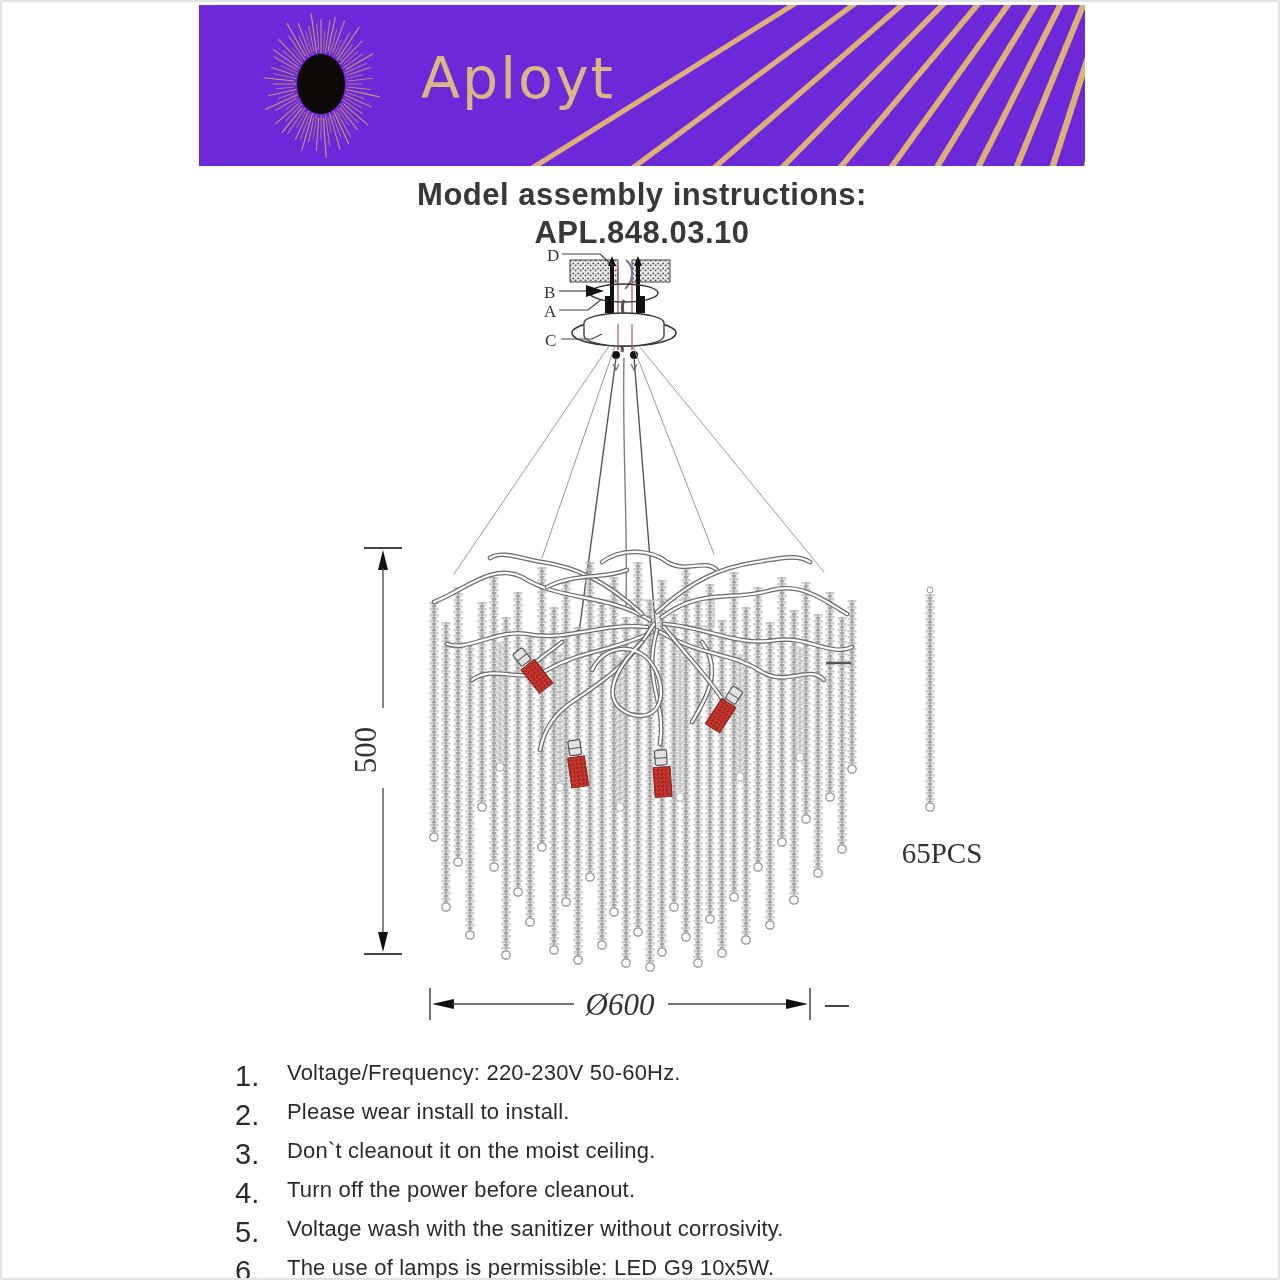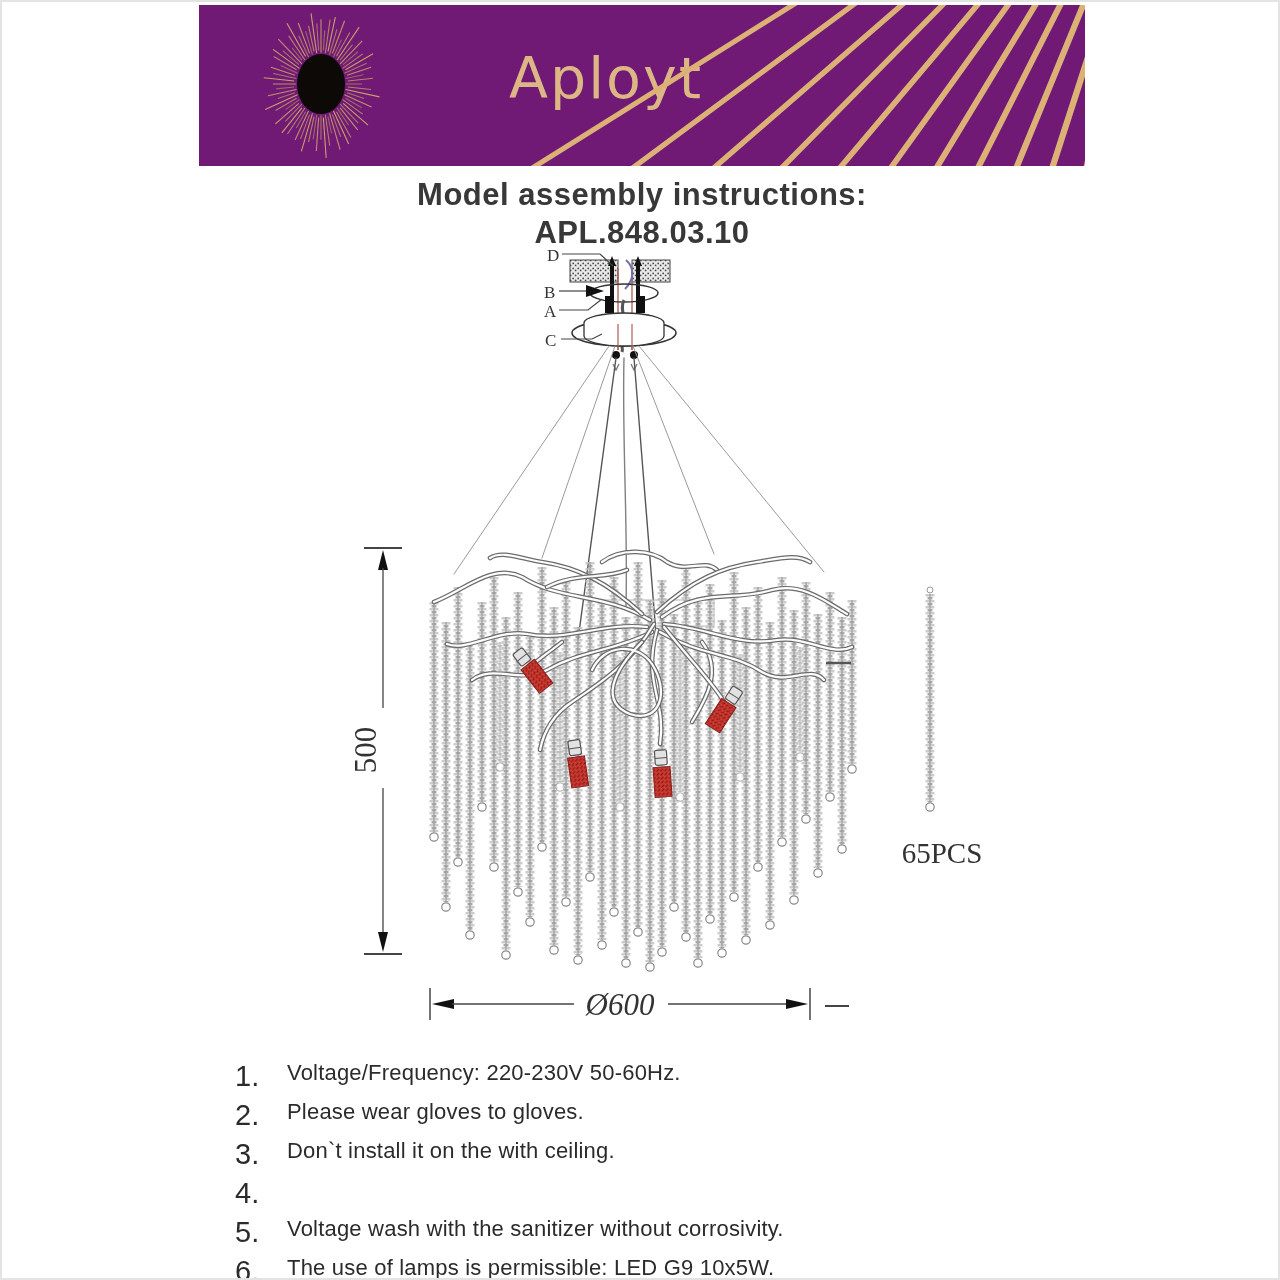--- a/index.html
+++ b/index.html
@@ -4,21 +4,21 @@
 <style>
   html,body{margin:0;padding:0;background:#ffffff;}
   .page{
     position:relative; width:1280px; height:1280px; background:#ffffff;
     overflow:hidden; box-sizing:border-box; border:2px solid #e3e3e3;
     font-family:"Liberation Sans", sans-serif;
   }
   
   .banner{
     position:absolute; left:197px; top:3px; width:886px; height:161px;
-    background:#701a75; overflow:hidden;text-align:center;
+    background:#6d28d9; overflow:hidden;
   }
   .banner svg{position:absolute; left:0; top:0;}
   .brand-text{
     position:absolute; left:222px; top:40px; width:370px;
     color:#dcb685; font-size:57px; letter-spacing:2px;
     font-family:"DejaVu Sans", sans-serif; font-weight:400;
   }
   
   .title-block{
     position:absolute; left:0; top:174px; width:1280px; text-align:center;
@@ -477,28 +477,29 @@
     <text x="940" y="861" class="serif-label" font-size="29" text-anchor="middle">65PCS</text>
   </svg>
 
   <div class="instructions">
     <div class="ins-row">
       <span class="ins-num">1.</span>
       <span class="ins-text">Voltage/Frequency: 220-230V 50-60Hz.</span>
     </div>
     <div class="ins-row">
       <span class="ins-num">2.</span>
-      <span class="ins-text">Please wear gloves to gloves.</span>
+      <span class="ins-text">Please wear install to install.</span>
     </div>
     <div class="ins-row">
       <span class="ins-num">3.</span>
-      <span class="ins-text">Don`t install it on the with ceiling.</span>
+      <span class="ins-text">Don`t cleanout it on the moist ceiling.</span>
     </div>
     <div class="ins-row">
       <span class="ins-num">4.</span>
+      <span class="ins-text">Turn off the power before cleanout.</span>
     </div>
     <div class="ins-row">
       <span class="ins-num">5.</span>
       <span class="ins-text">Voltage wash with the sanitizer without corrosivity.</span>
     </div>
     <div class="ins-row">
       <span class="ins-num">6.</span>
       <span class="ins-text">The use of lamps is permissible: LED G9 10x5W.</span>
     </div>
   </div>

